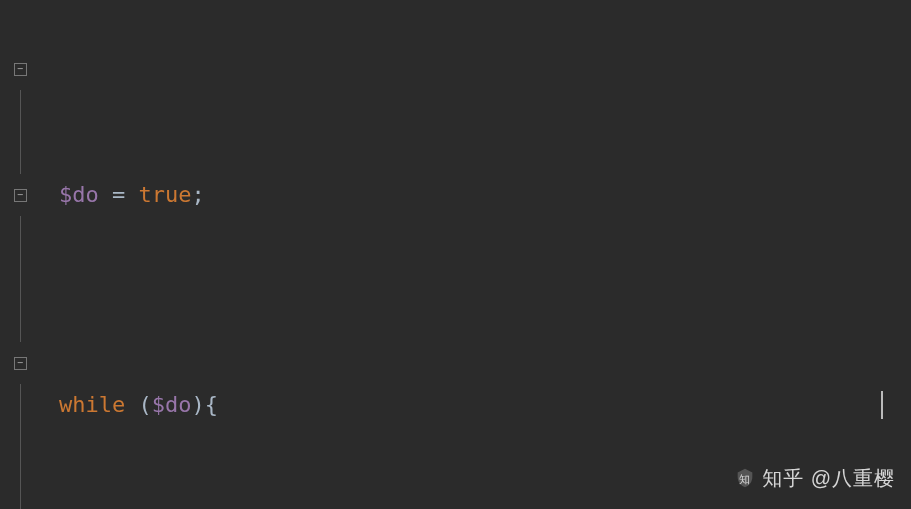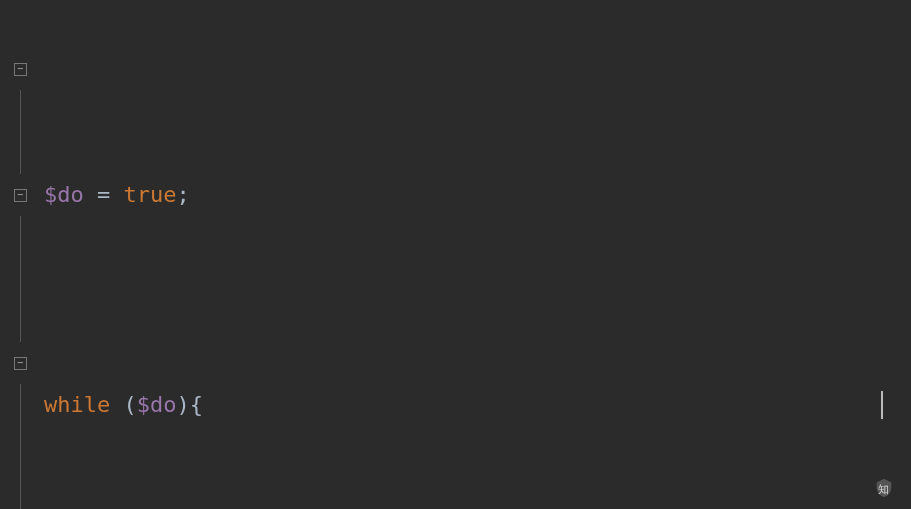--- a/index.html
+++ b/index.html
@@ -54,20 +54,21 @@
     bottom: 0;
     left: 50%;
   }
   .code {
     padding-top: 6px;
     padding-left: 4px;
     white-space: pre;
     color: #a9b7c6;
     position: relative;
     flex: 1;
+    margin-left: 15px;
   }
   .code-row {
     height: 42px;
     position: relative;
   }
   .code-row > span, .code-row > .tok { position: relative; z-index: 1; }
   .kw   { color: #cc7832; }            
   .var  { color: #9876aa; }            
   .punc { color: #a9b7c6; }
   .cursor {
@@ -174,13 +175,14 @@
 
     <div class="cursor"></div>
   </div>
 </div>
 
 <div class="watermark">
   <svg viewBox="0 0 24 24" fill="#e8e8e8">
       <path d="M12 2L4 6v5c0 5 3.4 9.7 8 11 4.6-1.3 8-6 8-11V6l-8-4z" opacity="0.25"></path>
       <text x="12" y="17" text-anchor="middle" font-size="12" fill="#e8e8e8" font-family="sans-serif">知</text>
     </svg>
+  <span><span>知乎</span> <span>@</span><span>八重樱</span></span>
 </div>
 
 </body></html>

